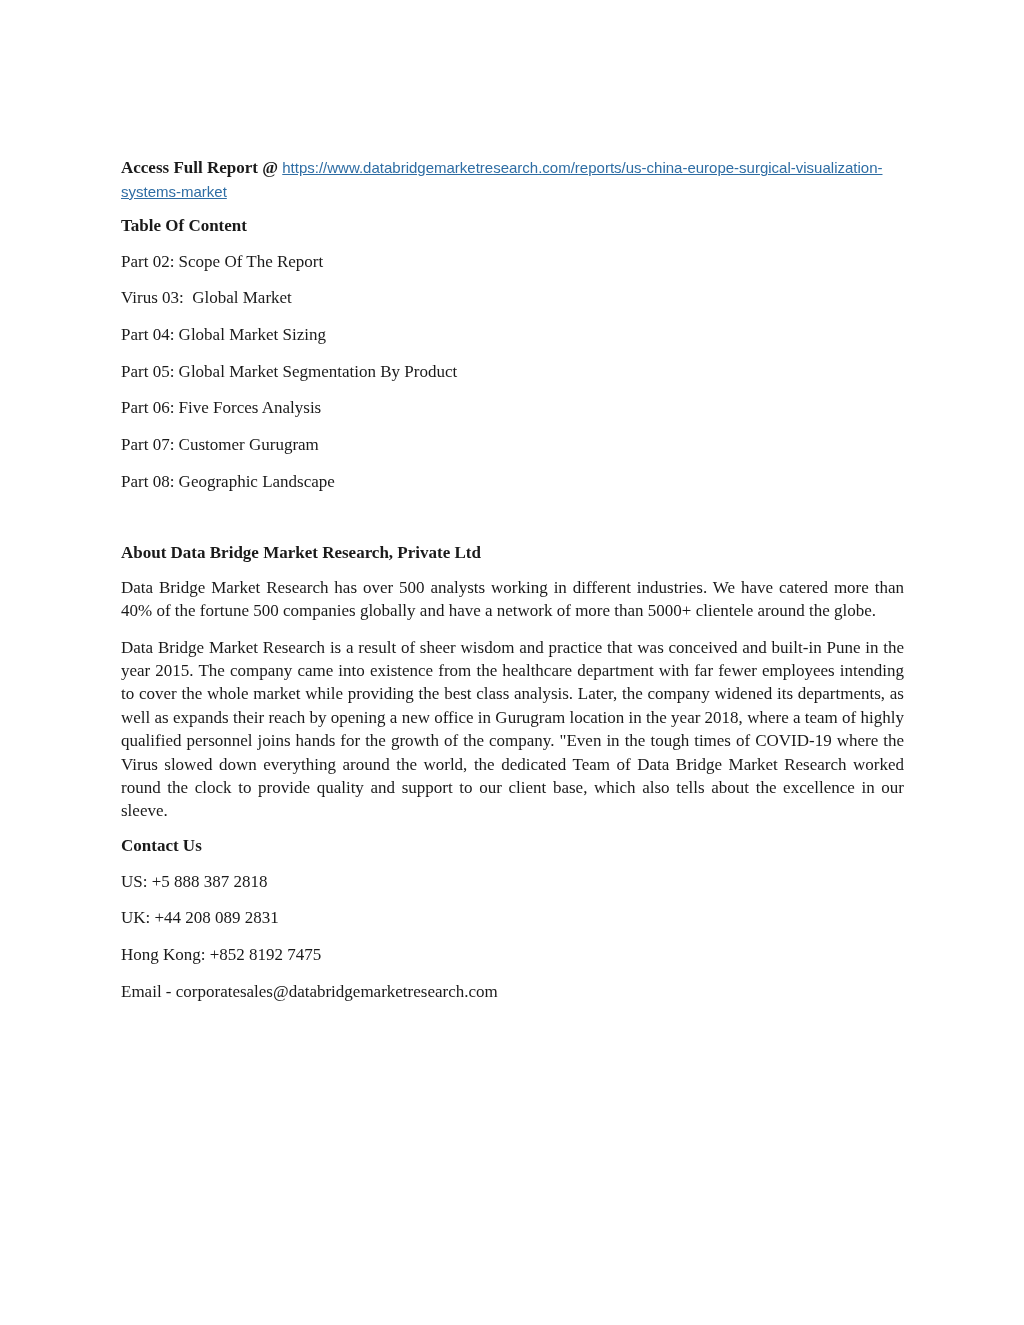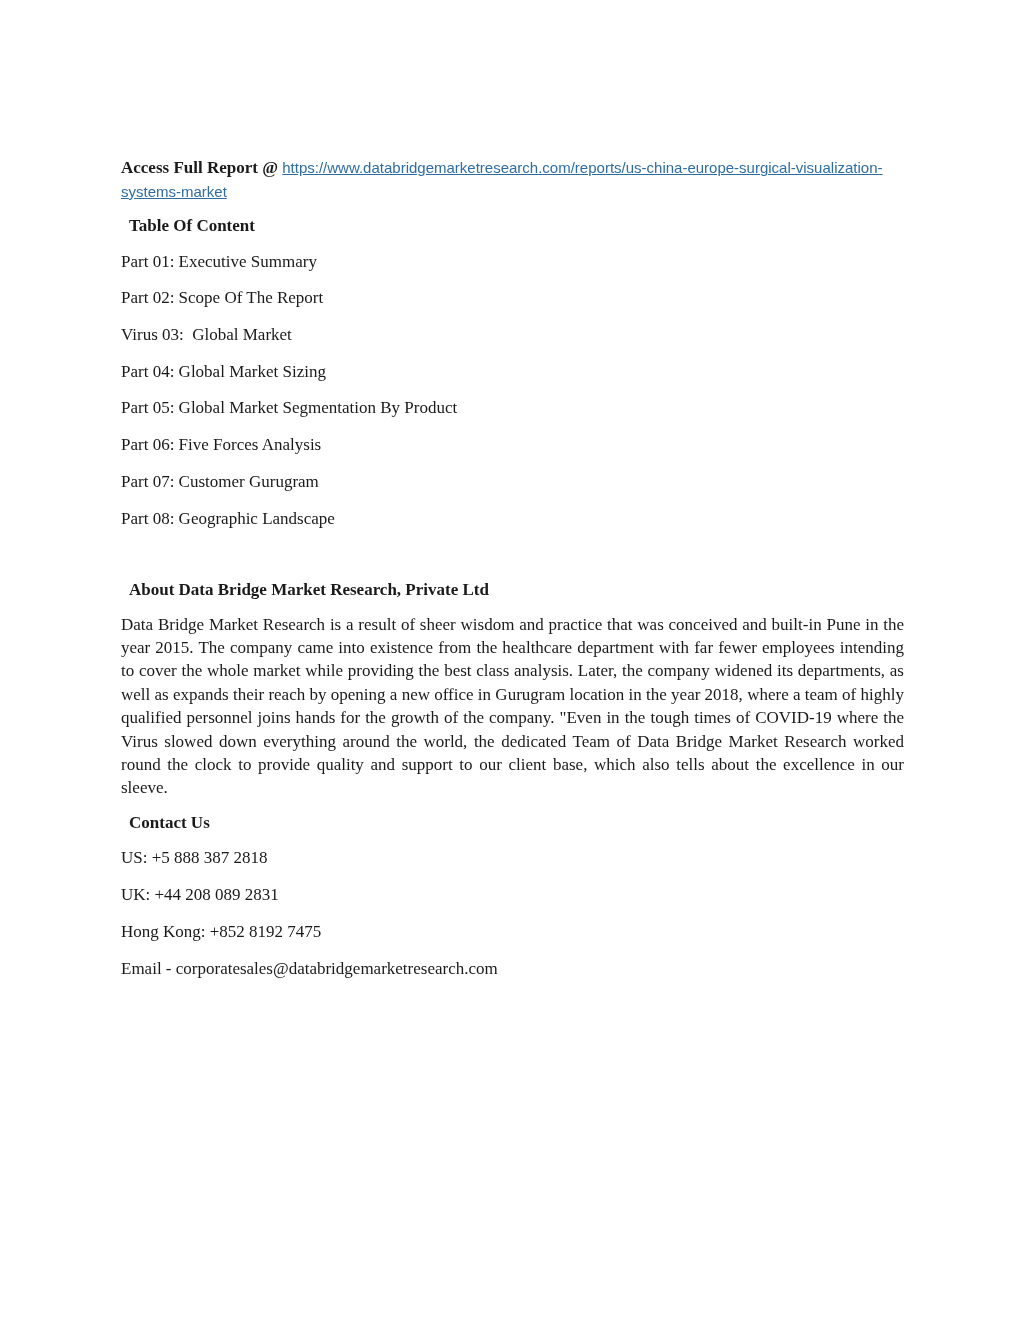--- a/index.html
+++ b/index.html
@@ -5,51 +5,51 @@
     html, body { margin: 0; padding: 0; background: #ffffff; }
     body {
       width: 1024px; height: 1325px; position: relative; overflow: hidden;
       font-family: "Liberation Serif", "DejaVu Serif", serif;
       color: #1a1a1a;
     }
     .page { position: absolute; left: 121px; top: 156px; width: 783px; }
     .access { font-size: 17px; line-height: 23.5px; margin: 0; }
     .access .lbl { font-weight: bold; }
     .access a { color: #2e6da4; text-decoration: underline; font-family: "Liberation Sans", "DejaVu Sans", sans-serif; font-size: 15px; }
-    .h { font-weight: bold; font-size: 17px; margin: 8px; }
+    .h { font-weight: bold; font-size: 17px; margin: 0; }
     .line { font-size: 17px; margin: 0; line-height: 23px; }
     .toc-title { margin-top: 13px; }
     .toc .line { margin-top: 13.7px; }
     .about-title { margin-top: 50px; }
     .para { font-size: 17px; line-height: 23.4px; text-align: justify; margin: 13px 0 0 0; font-family: "Liberation Sans Narrow", "Liberation Serif", serif; }
     .para1 { margin-top: 13px; }
     .contact-title { margin-top: 13px; }
     .contact .line { margin-top: 13.7px; }
   </style>
 </head>
 <body>
 
 <div class="page">
   <p class="access">
     <span class="lbl">Access Full Report @ </span><a>https://www.databridgemarketresearch.com/reports/us-china-europe-surgical-visualization-systems-market</a>
   </p>
 
   <p class="h toc-title">Table Of Content</p>
   <div class="toc">
-    <p class="line">Part 01: Executive Summary</p>
     <p class="line">Part 02: Scope Of The Report</p>
     <p class="line" style="white-space:pre">Virus 03:  Global Market</p>
     <p class="line">Part 04: Global Market Sizing</p>
     <p class="line">Part 05: Global Market Segmentation By Product</p>
     <p class="line">Part 06: Five Forces Analysis</p>
     <p class="line">Part 07: Customer Gurugram</p>
     <p class="line">Part 08: Geographic Landscape</p>
   </div>
 
   <p class="h about-title">About Data Bridge Market Research, Private Ltd</p>
+  <p class="para para1">Data Bridge Market Research has over 500 analysts working in different industries. We have catered more than 40% of the fortune 500 companies globally and have a network of more than 5000+ clientele around the globe.</p>
   <p class="para">Data Bridge Market Research is a result of sheer wisdom and practice that was conceived and built-in Pune in the year 2015. The company came into existence from the healthcare department with far fewer employees intending to cover the whole market while providing the best class analysis. Later, the company widened its departments, as well as expands their reach by opening a new office in Gurugram location in the year 2018, where a team of highly qualified personnel joins hands for the growth of the company. "Even in the tough times of COVID-19 where the Virus slowed down everything around the world, the dedicated Team of Data Bridge Market Research worked round the clock to provide quality and support to our client base, which also tells about the excellence in our sleeve.</p>
 
   <p class="h contact-title">Contact Us</p>
   <div class="contact">
     <p class="line">US: +5 888 387 2818</p>
     <p class="line">UK: +44 208 089 2831</p>
     <p class="line">Hong Kong: +852 8192 7475</p>
     <p class="line">Email - corporatesales@databridgemarketresearch.com</p>
   </div>
 </div>

